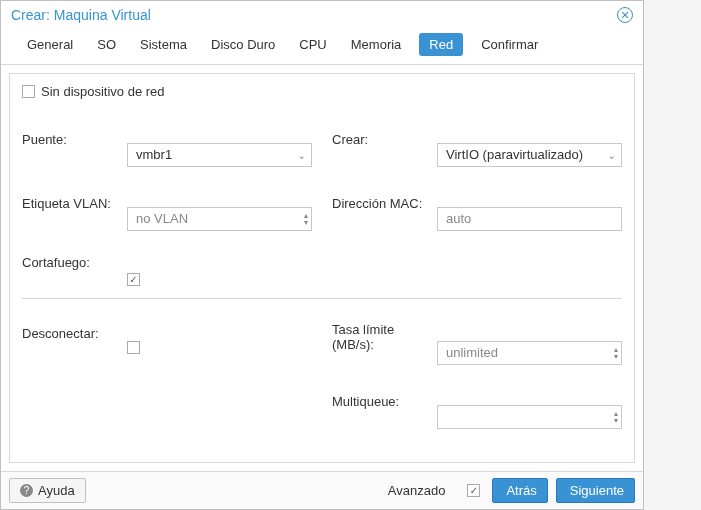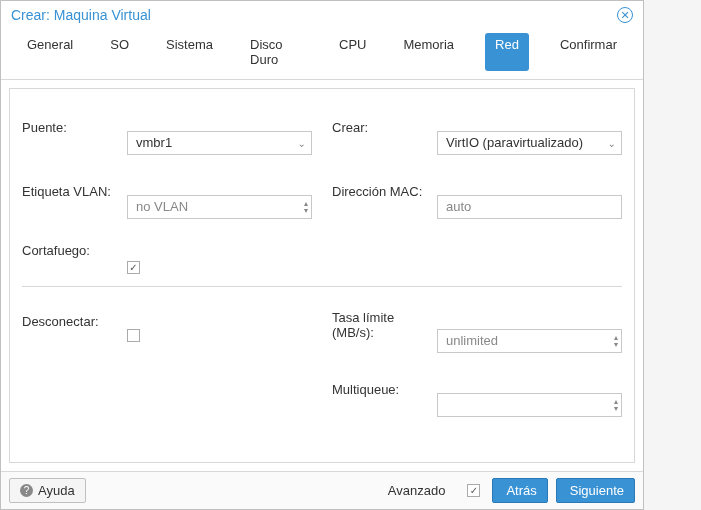--- a/index.html
+++ b/index.html
@@ -36,21 +36,21 @@
     border: 1px solid #3892d4;
     border-radius: 50%;
     display: flex; align-items: center; justify-content: center;
     color: #3892d4;
     font-size: 11px;
     cursor: pointer;
     line-height: 1;
   }
   .tabs {
     display: flex;
-    gap: 25px;
+    gap: 12px;
     padding: 10px 20px 8px 20px;
     border-bottom: 1px solid #d8d8d8;
   }
   .tab {
     color: #333;
     cursor: pointer;
     padding: 4px 6px;
     border-radius: 3px;
   }
   .tab.active {
@@ -216,20 +216,24 @@
     <span class="tab">Disco Duro</span>
     <span class="tab">CPU</span>
     <span class="tab">Memoria</span>
     <span class="tab active">Red</span>
     <span class="tab">Confirmar</span>
   </div>
 
   <div class="content">
     <div class="content-inner">
 
+      <div class="row-top">
+        <span class="checkbox"></span>
+        <span>Sin dispositivo de red</span>
+      </div>
 
       <div class="grid2">
         <div class="col">
           <div class="field">
             <label>Puente:</label>
             <div class="control select-wrap">
               <div class="input">vmbr1</div>
               <span class="chevron">⌄</span>
             </div>
           </div>

